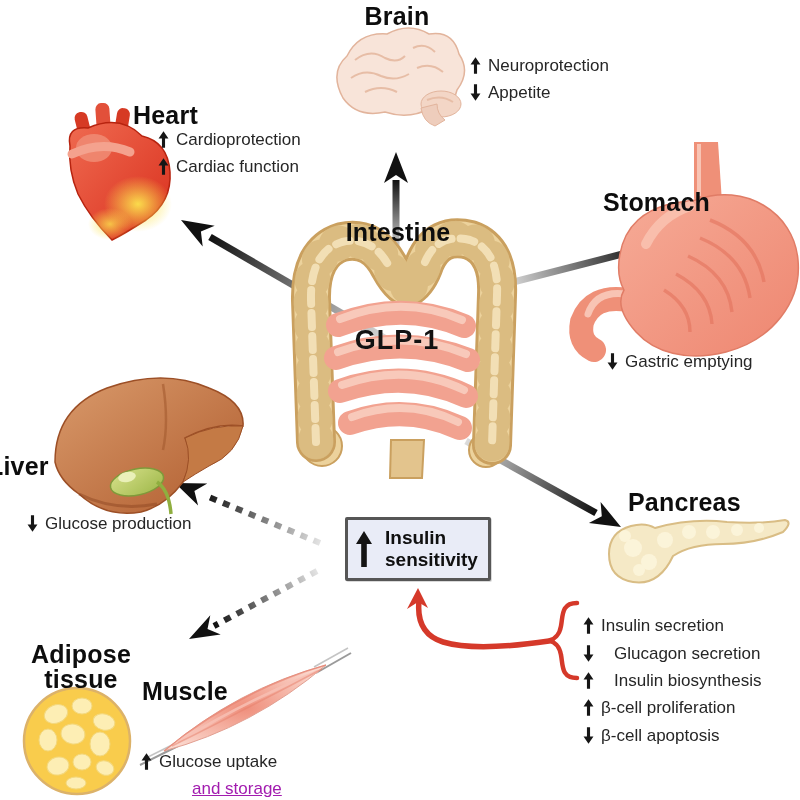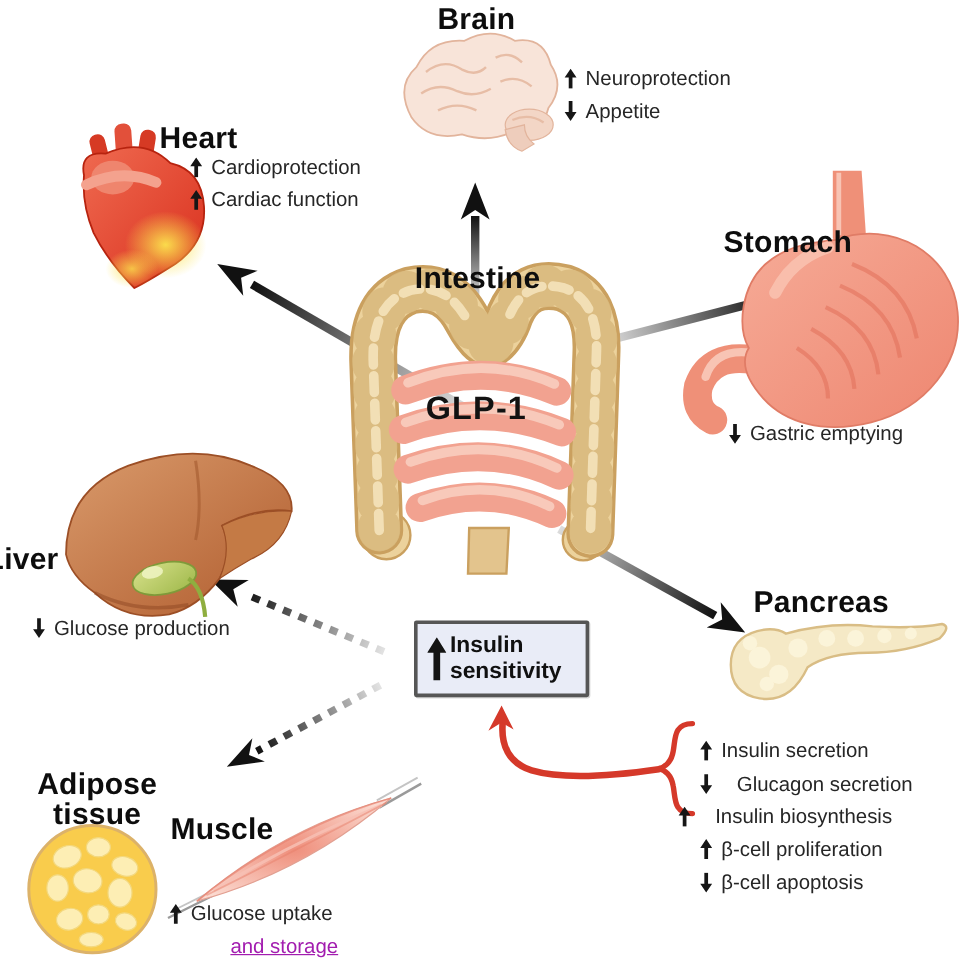--- a/index.html
+++ b/index.html
@@ -34,21 +34,21 @@
   .red-svg{position:absolute;left:0;top:0;z-index:5;pointer-events:none;}
   .insulin-box{
     position:absolute;left:345px;top:517px;width:140px;height:58px;
     background:#e9ecf7;border:3px solid #565656;border-radius:2px;
     display:flex;align-items:center;z-index:6;
     box-shadow:1px 1px 0 rgba(0,0,0,.15);
   }
   .insulin-box .box-arrow{width:16px;height:36px;margin-left:8px;flex:0 0 auto;}
   .insulin-box .box-arrow svg{width:100%;height:100%;display:block;fill:#141414;}
   .insulin-box .box-text{
-    font-weight:700;font-size:19px;line-height:1.14;margin-left:3px;color:#101010;
+    font-weight:700;font-size:19px;line-height:1.14;margin-left:13px;color:#101010;
   }
 </style>
 </head>
 <body>
 
 <svg class="layer-svg" width="800" height="800" viewBox="0 0 800 800">
   <defs>
     <linearGradient id="gBrain" gradientUnits="userSpaceOnUse" x1="396" y1="252" x2="396" y2="180">
       <stop offset="0" stop-color="#dcdcdc"></stop>
         <stop offset="1" stop-color="#111"></stop>
@@ -327,21 +327,21 @@
   <span class="lbl">Insulin secretion</span>
 </div>
 <div class="row" style="left:583px;top:645px;gap:20px;">
   <span class="mini-arrow" data-dir="down">
       <svg viewBox="0 0 12 18">
         <path d="M6 0 L11.4 8 H7.7 V18 H4.3 V8 H0.6 Z"></path>
       </svg>
     </span>
   <span class="lbl">Glucagon secretion</span>
 </div>
-<div class="row" style="left:565px;top:672px;gap:20px;">
+<div class="row" style="left:583px;top:672px;gap:20px;">
   <span class="mini-arrow" data-dir="up">
       <svg viewBox="0 0 12 18">
         <path d="M6 0 L11.4 8 H7.7 V18 H4.3 V8 H0.6 Z"></path>
       </svg>
     </span>
   <span class="lbl">Insulin biosynthesis</span>
 </div>
 <div class="row" style="left:583px;top:699px;">
   <span class="mini-arrow" data-dir="up">
       <svg viewBox="0 0 12 18">

